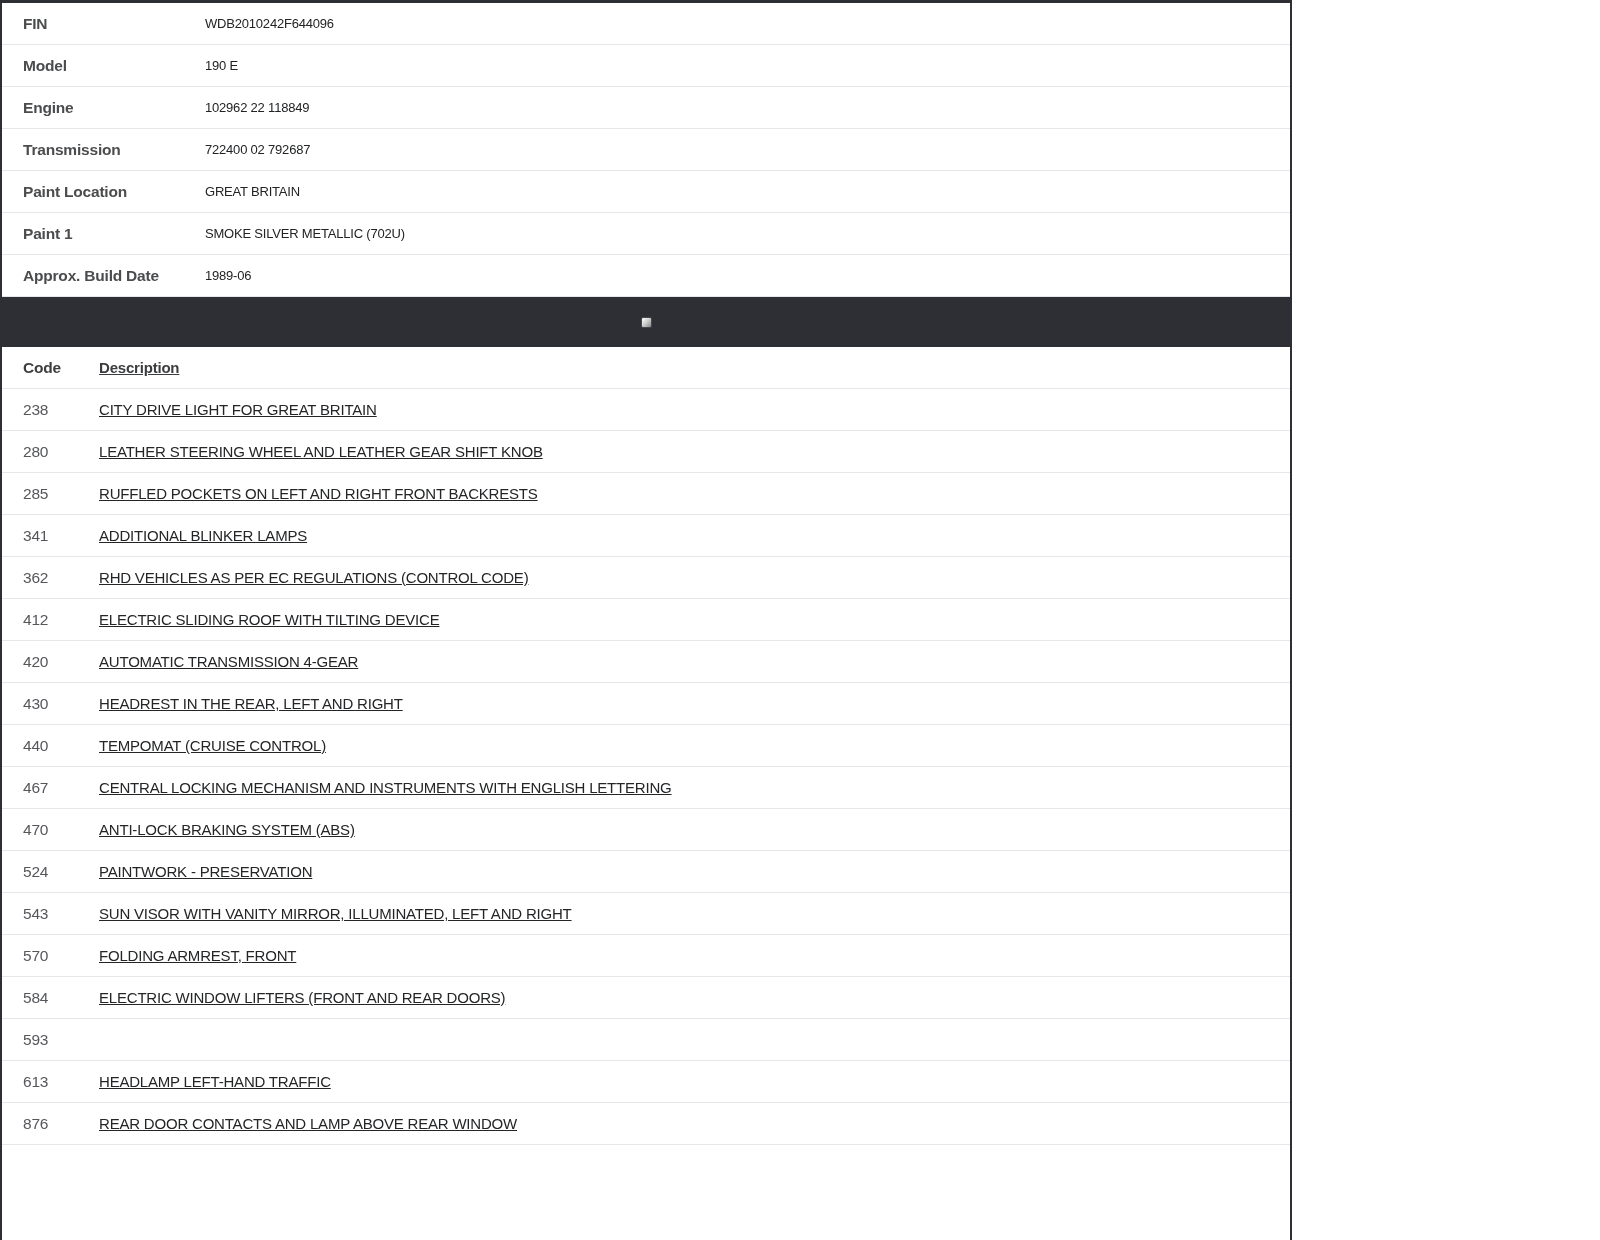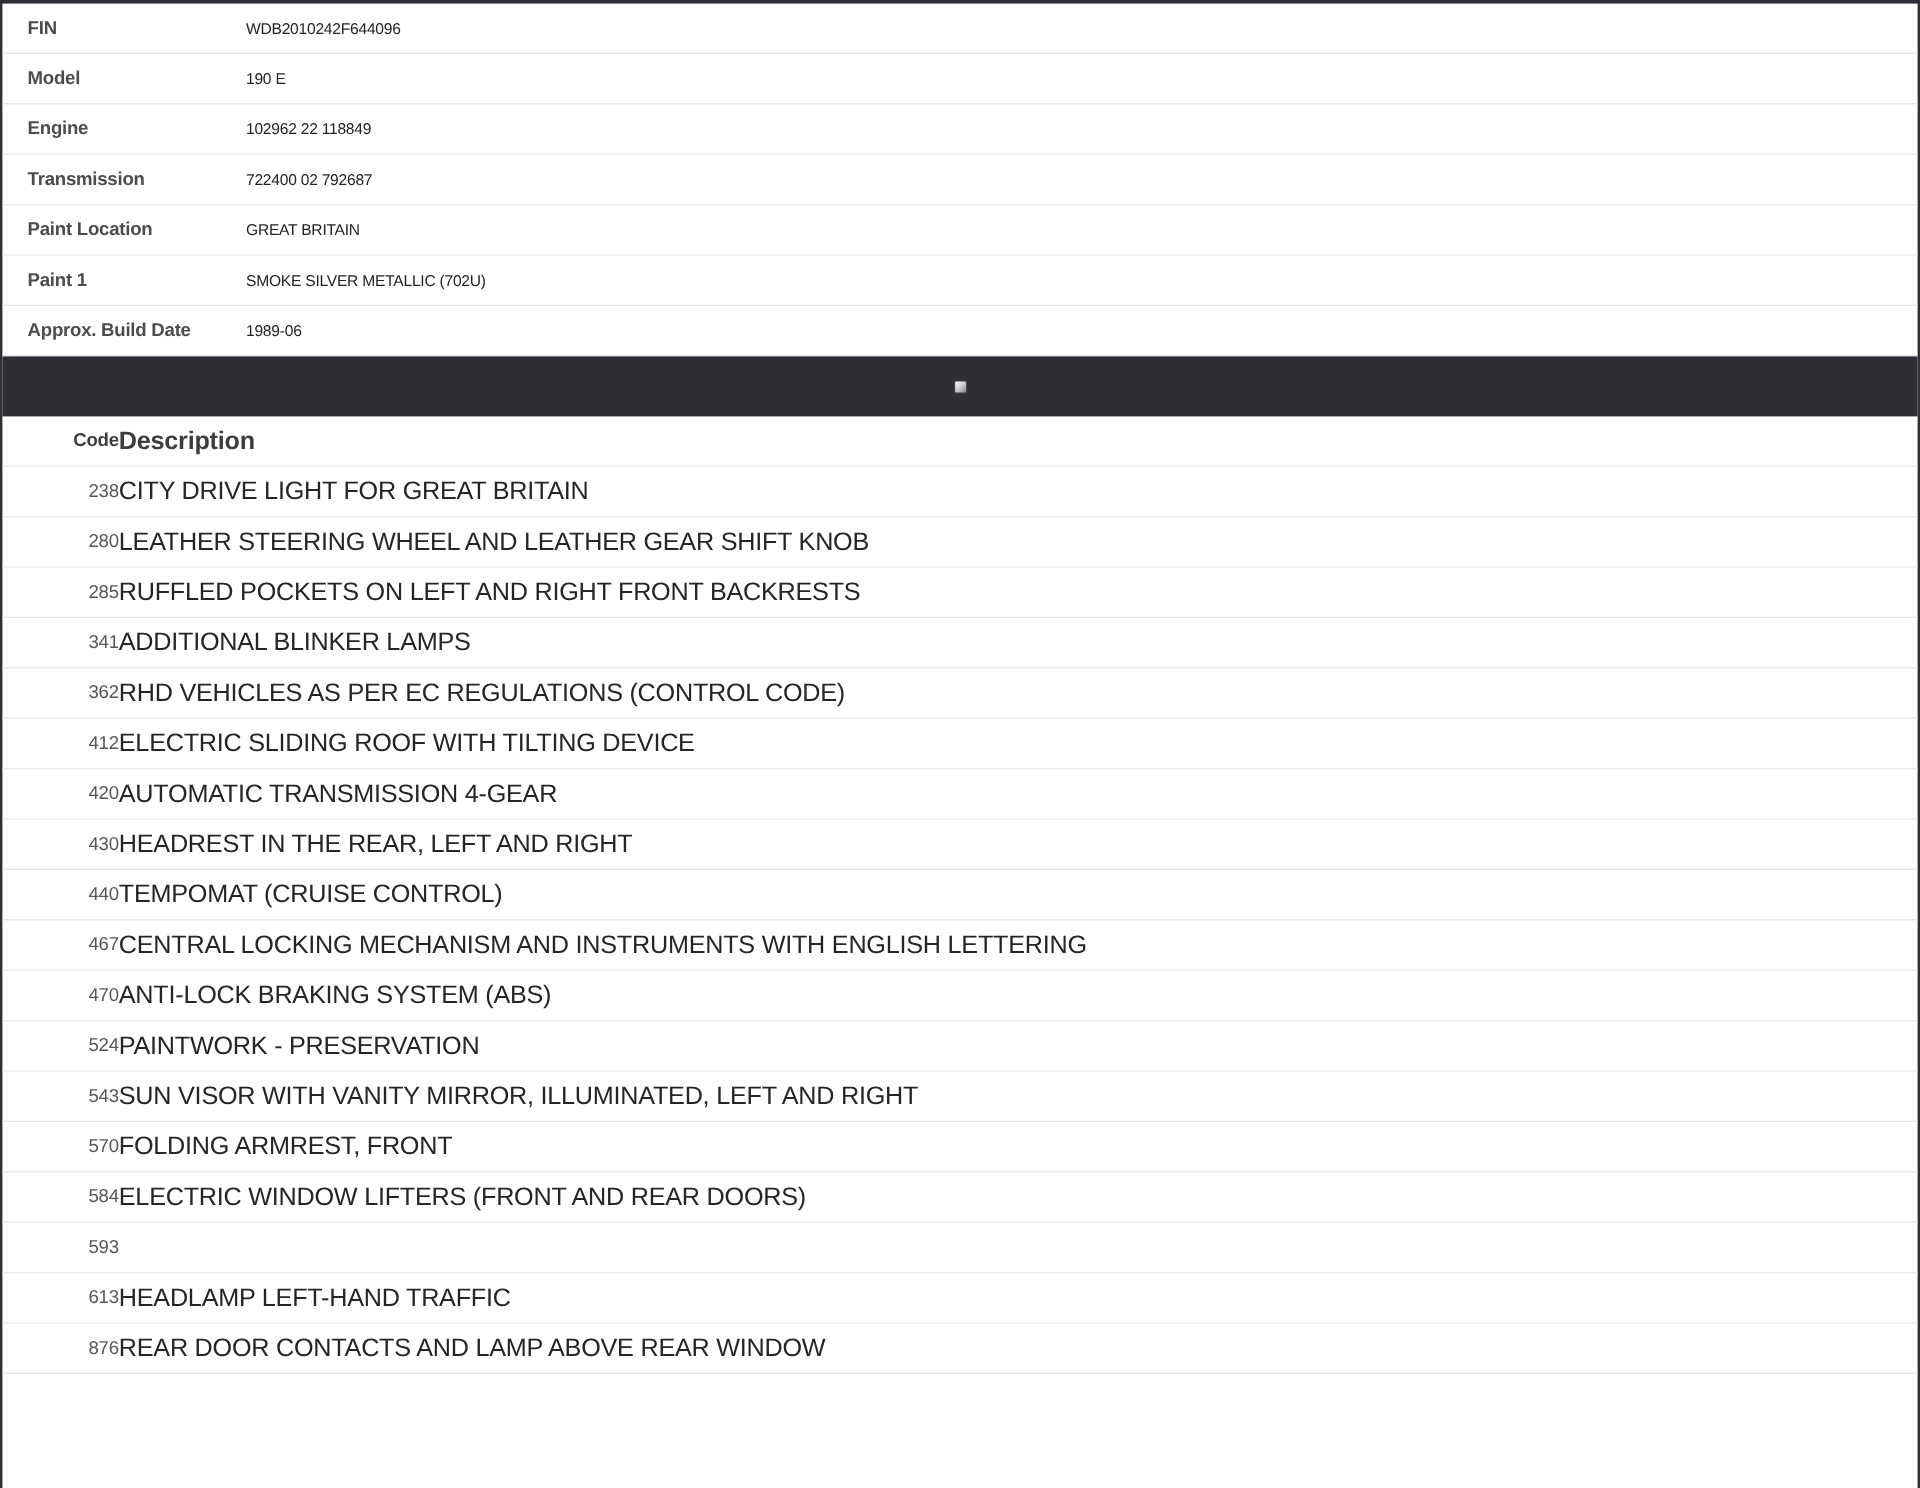--- a/index.html
+++ b/index.html
@@ -3,21 +3,21 @@
 <meta charset="utf-8">
 <style>
   * { margin: 0; padding: 0; box-sizing: border-box; }
   html, body {
     width: 1600px; height: 1240px;
     overflow: hidden;
     background: #ffffff;
     font-family: "Liberation Sans", "DejaVu Sans", sans-serif;
   }
   .page {
-    width: 1600px; height: 1240px;
+    width: 1292px; height: 1240px;
     border-top: 3px solid #2d2f35;
     border-left: 2px solid #2d2f35;
     border-right: 2px solid #2d2f35;
     background: #ffffff;
   }
   
   .info-table { width: 100%; }
   .kv-row {
     display: flex;
     align-items: center;
@@ -53,32 +53,32 @@
   }
   
   .options-table { width: 100%; }
   .opt-row {
     display: flex;
     align-items: center;
     height: 42px;
     border-bottom: 1px solid #e6e7e9;
     padding-left: 21px;
     letter-spacing: -0.2px;
-    text-align: right;
   }
   .opt-code {
     flex: 0 0 76px;
     font-size: 15.5px;
     font-weight: 400;
     color: #56575b;
   }
   .opt-desc {
-    font-size: 21px;
+    font-size: 15px;
     font-weight: 400;
     color: #242527;
+    text-decoration: underline;
   }
   .opt-header .opt-code,
   .opt-header .opt-desc {
     font-weight: 700;
     color: #3c3d3f;
   }
 </style>
 </head>
 <body>
 

